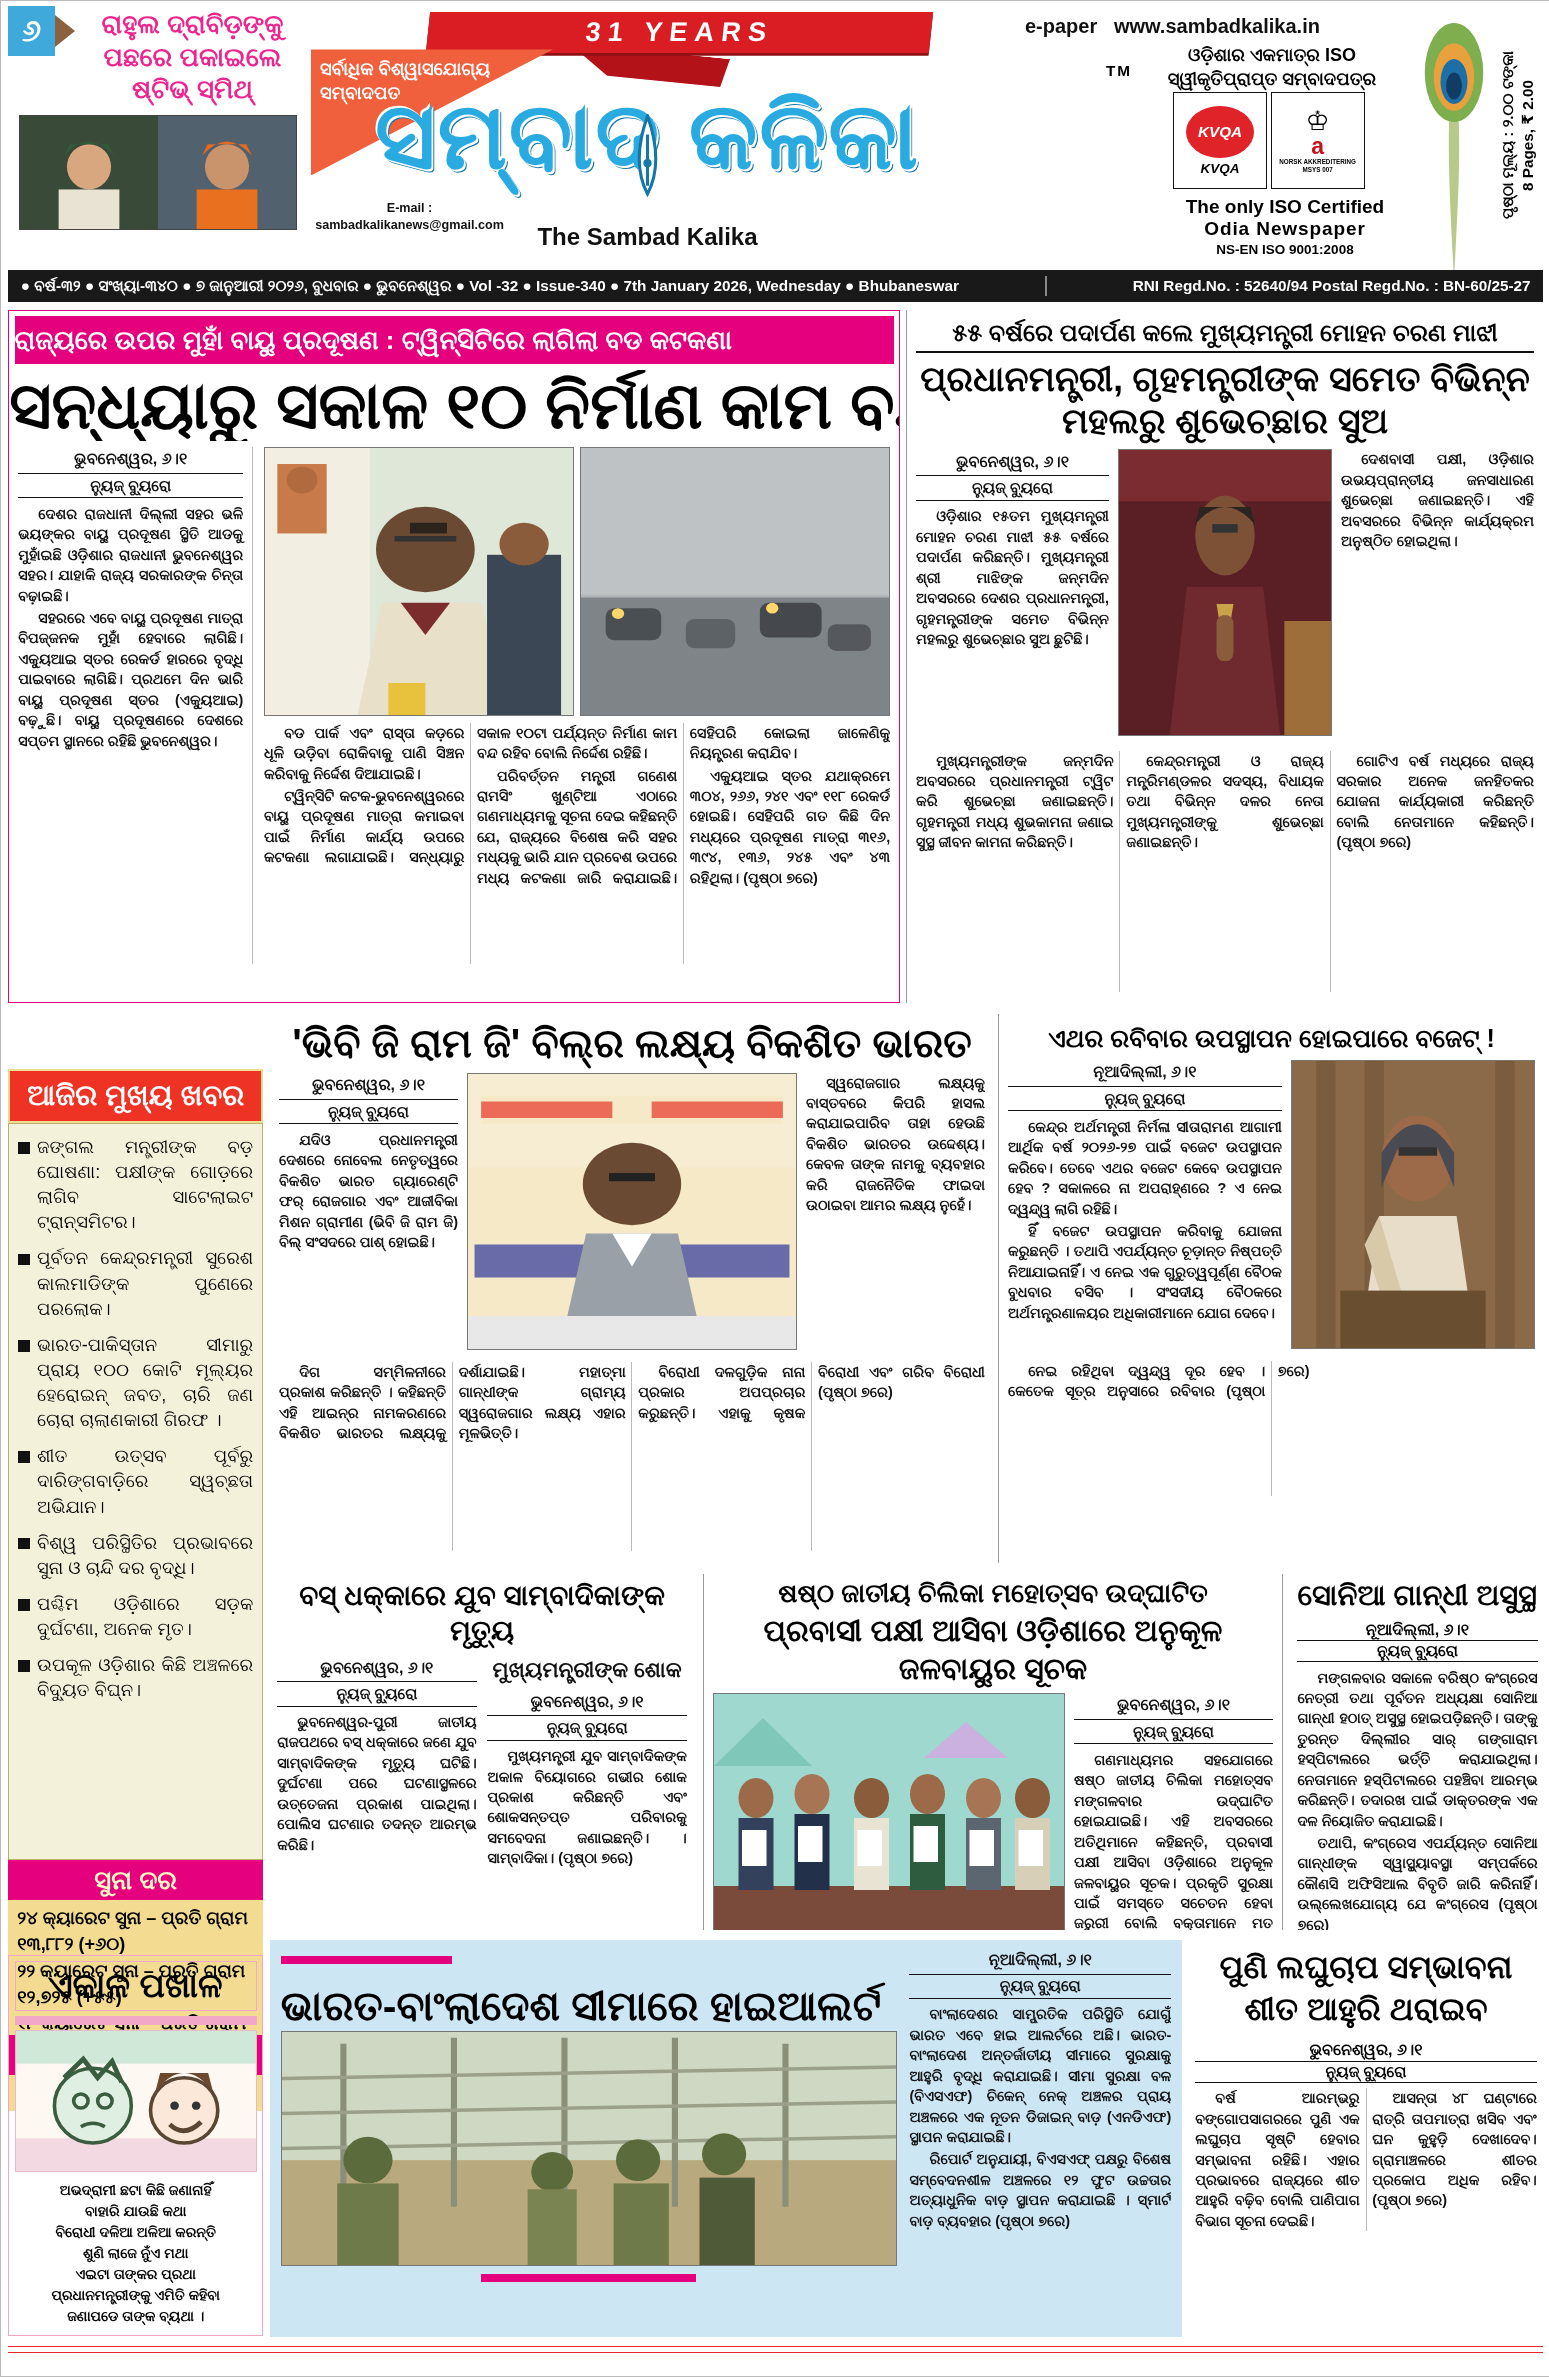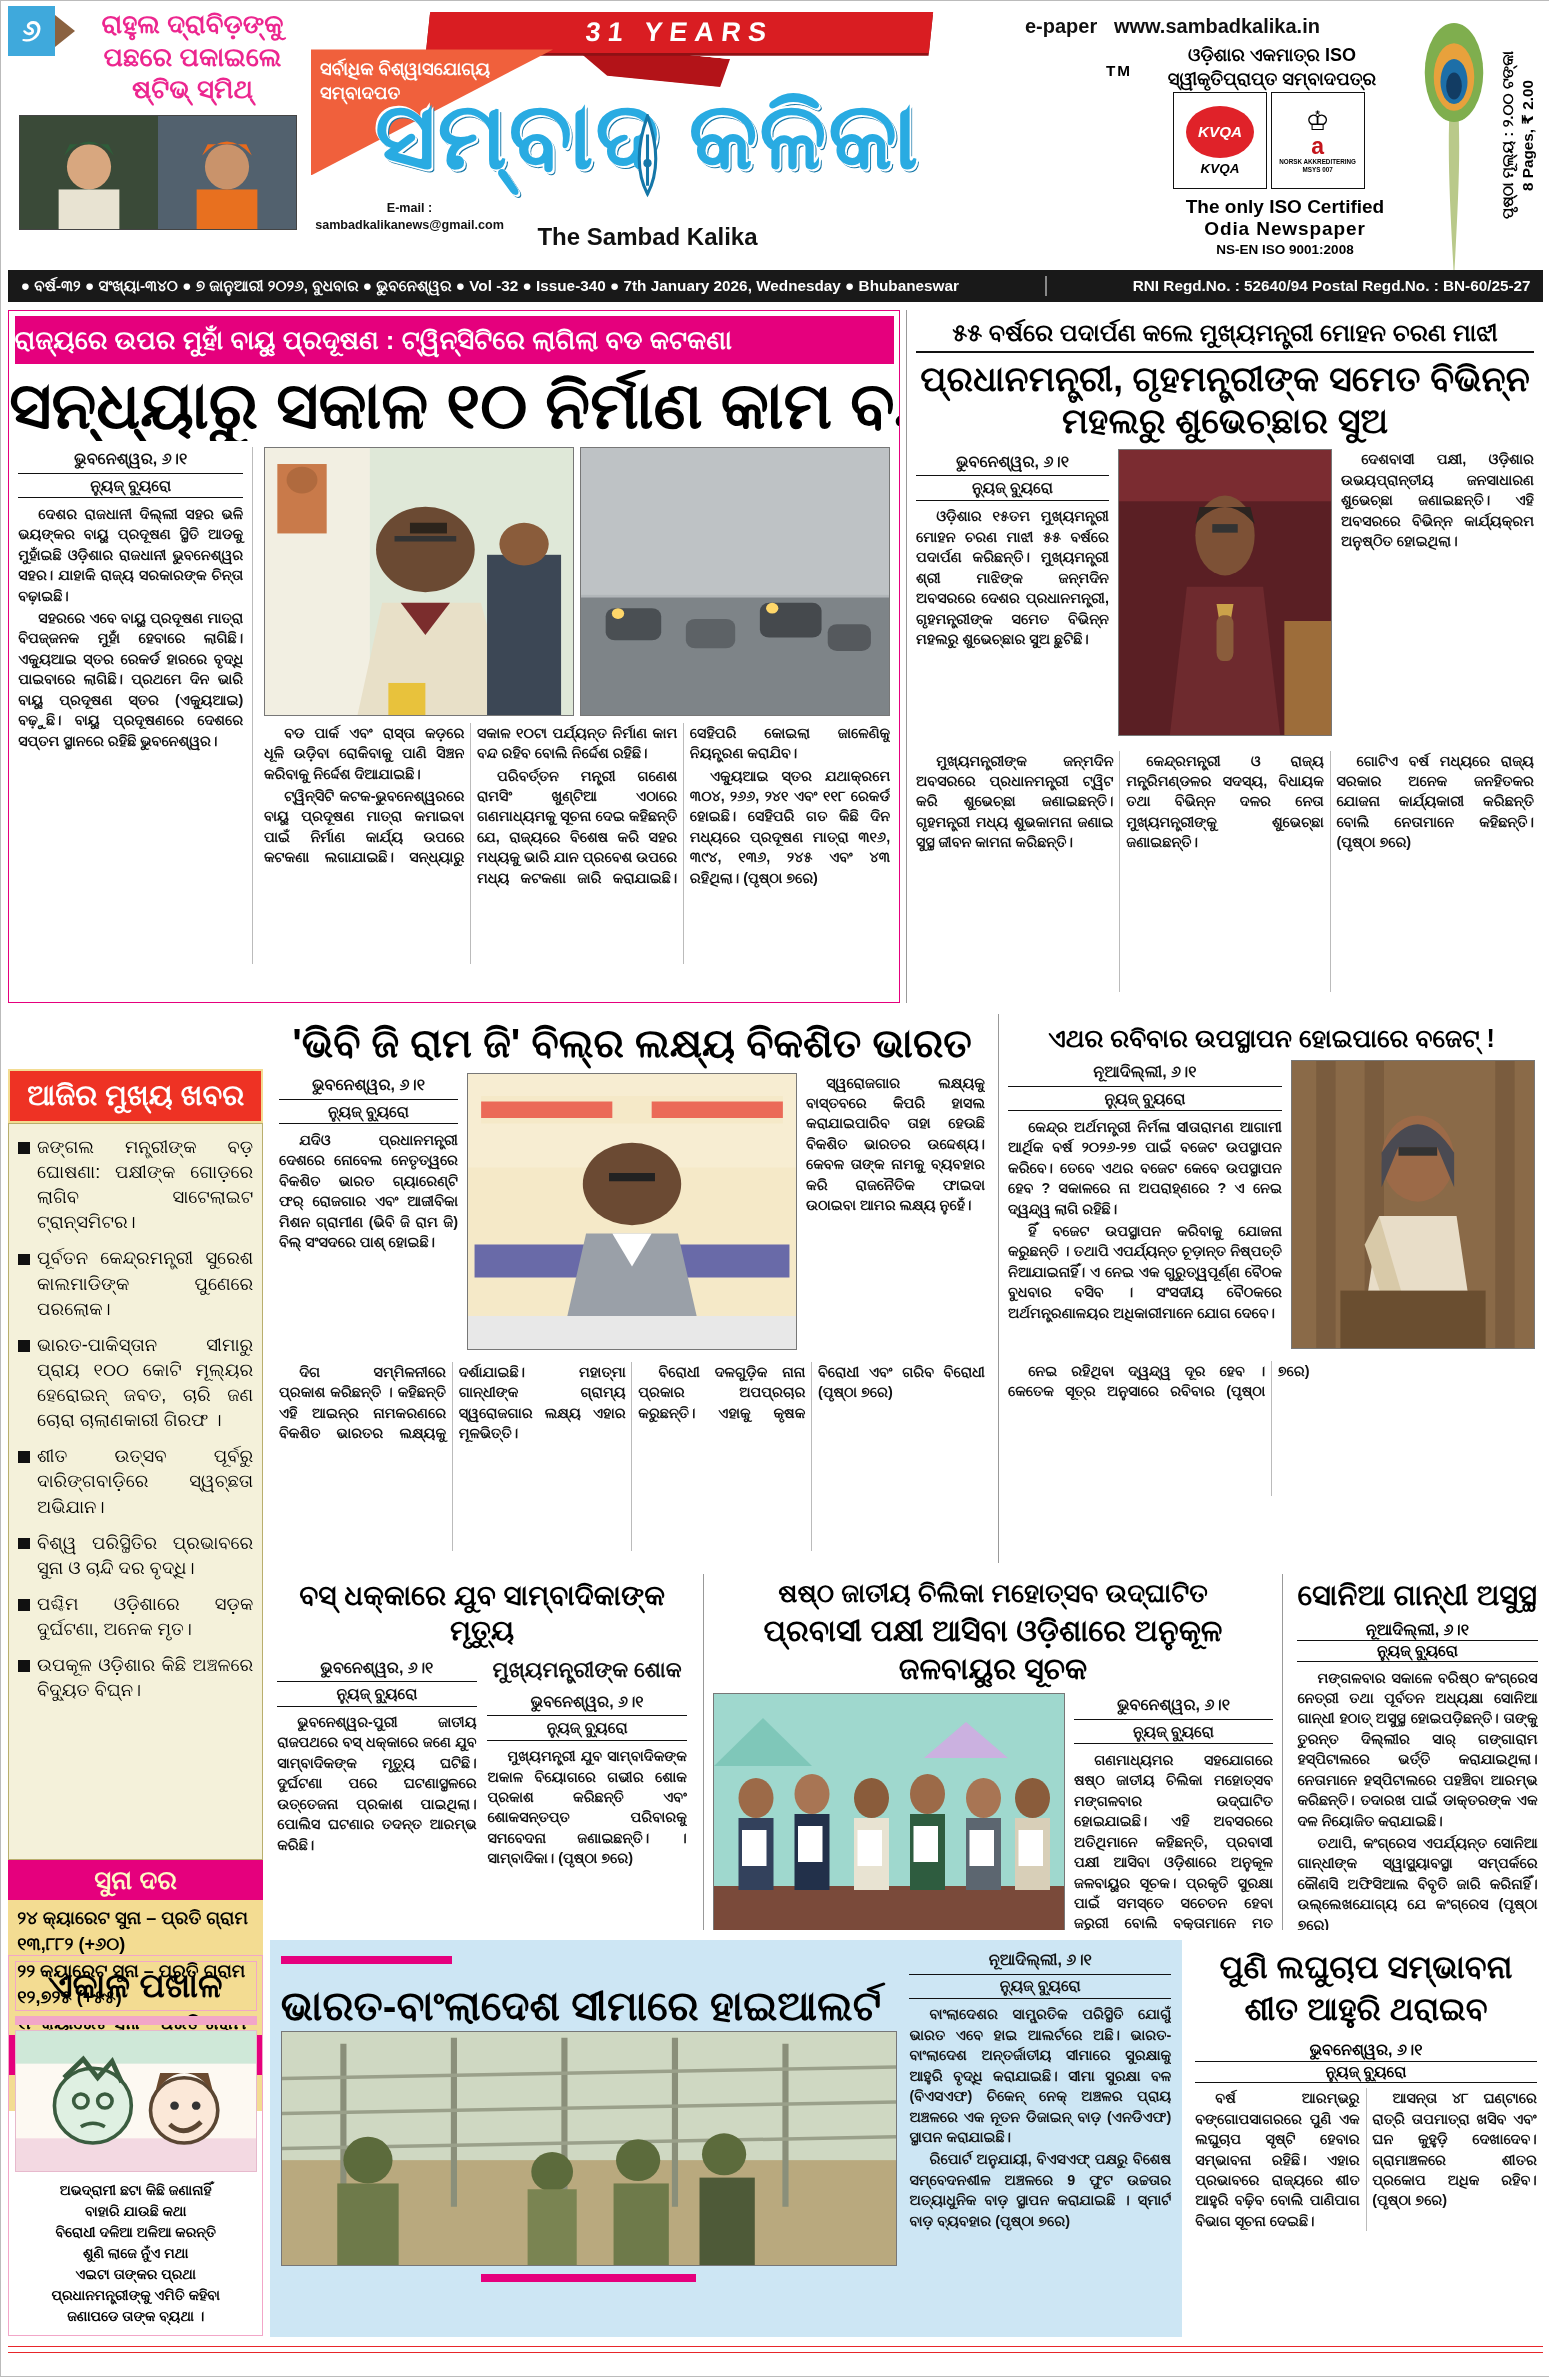--- a/index.html
+++ b/index.html
@@ -613,21 +613,21 @@
             </g>
           </svg>
         </div>
         <div class="bd-bar2"></div>
       </div>
       <div class="bd-right body">
         <div class="dl">ନୂଆଦିଲ୍ଲୀ, ୬।୧</div>
         <div class="bu">ନ୍ୟୁଜ୍ ବ୍ୟୁରୋ</div>
         <div>
             <p>ବାଂଲାଦେଶର ସାମ୍ପ୍ରତିକ ପରିସ୍ଥିତି ଯୋଗୁଁ ଭାରତ ଏବେ ହାଇ ଆଲର୍ଟରେ ଅଛି। ଭାରତ-ବାଂଲାଦେଶ ଅନ୍ତର୍ଜାତୀୟ ସୀମାରେ ସୁରକ୍ଷାକୁ ଆହୁରି ବୃଦ୍ଧି କରାଯାଇଛି। ସୀମା ସୁରକ୍ଷା ବଳ (ବିଏସଏଫ) ଚିକେନ୍ ନେକ୍ ଅଞ୍ଚଳର ପ୍ରାୟ ଅଞ୍ଚଳରେ ଏକ ନୂତନ ଡିଜାଇନ୍ ବାଡ଼ (ଏନଡିଏଫ) ସ୍ଥାପନ କରାଯାଇଛି।</p>
-            <p>ରିପୋର୍ଟ ଅନୁଯାୟୀ, ବିଏସଏଫ୍ ପକ୍ଷରୁ ବିଶେଷ ସମ୍ବେଦନଶୀଳ ଅଞ୍ଚଳରେ 9 ଫୁଟ ଉଚ୍ଚତାର ଅତ୍ୟାଧୁନିକ ବାଡ଼ ସ୍ଥାପନ କରାଯାଇଛି । ସ୍ମାର୍ଟ ବାଡ଼ ବ୍ୟବହାର (ପୃଷ୍ଠା ୭ରେ)</p>
+            <p>ରିପୋର୍ଟ ଅନୁଯାୟୀ, ବିଏସଏଫ୍ ପକ୍ଷରୁ ବିଶେଷ ସମ୍ବେଦନଶୀଳ ଅଞ୍ଚଳରେ ୧୨ ଫୁଟ ଉଚ୍ଚତାର ଅତ୍ୟାଧୁନିକ ବାଡ଼ ସ୍ଥାପନ କରାଯାଇଛି । ସ୍ମାର୍ଟ ବାଡ଼ ବ୍ୟବହାର (ପୃଷ୍ଠା ୭ରେ)</p>
           </div>
       </div>
     </div>
   </section>
 
   <section class="abs lowp">
     <div class="lp-head">
       <div>ପୁଣି ଲଘୁଚାପ ସମ୍ଭାବନା</div>
       <div>ଶୀତ ଆହୁରି ଥରାଇବ</div>
     </div>

